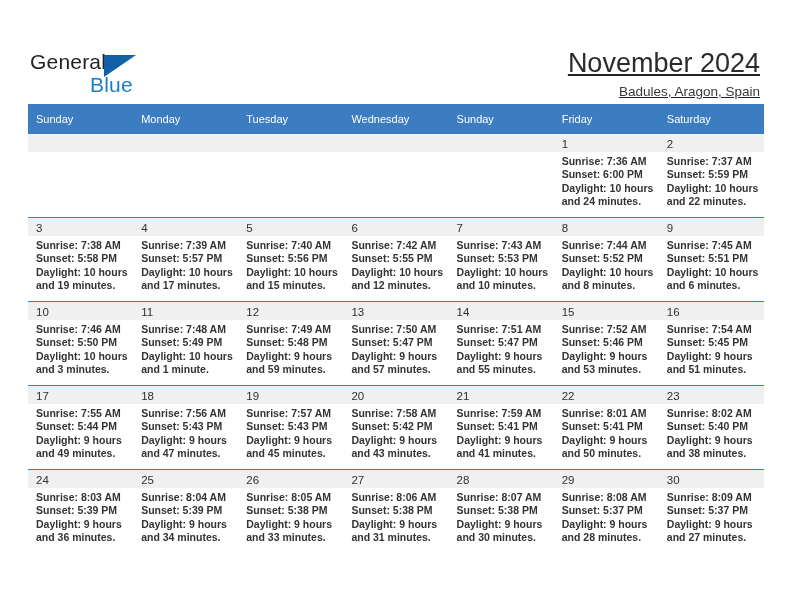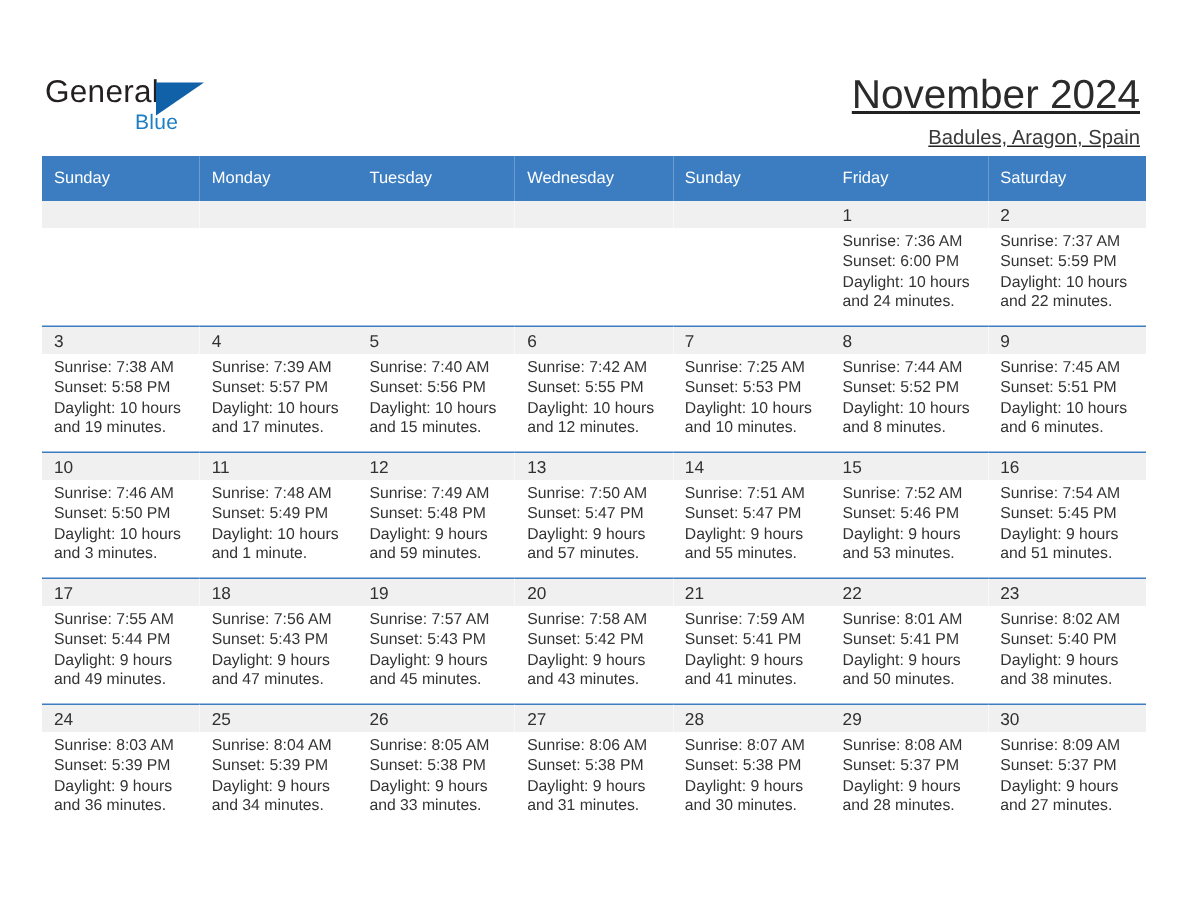--- a/index.html
+++ b/index.html
@@ -51,21 +51,21 @@
     top: 5px;
     width: 0;
     height: 0;
     border-left: 32px solid #1061a8;
     border-bottom: 22px solid transparent;
   }
   .logo-blue {
     position: absolute;
     left: 60px;
     top: 23px;
-    font-size: 14px;
+    font-size: 21px;
     color: #1b7fc4;
     letter-spacing: 0.2px;
   }
 
   .title-block {
     position: absolute;
     right: 32px;
     top: 30px;
     text-align: right;
     text-decoration: underline;
@@ -132,20 +132,21 @@
     line-height: 16px;
   }
   .daycell.empty .daynum-band {
     background: #f0f0f0;
   }
   .daylines {
     padding: 3px 0 0 8px;
     font-size: 10.5px;
     line-height: 13.4px;
     color: #333333;
+    font-weight: bold;
   }
   .daylines div {
     white-space: nowrap;
   }
 </style>
 </head>
 <body>
 
 <div class="page">
 
@@ -274,21 +275,21 @@
                   <div>Sunset: 5:55 PM</div>
                   <div>Daylight: 10 hours</div>
                   <div>and 12 minutes.</div>
                 </div>
               </div>
             </td>
             <td>
               <div class="daycell">
                 <div class="daynum-band">7</div>
                 <div class="daylines">
-                  <div>Sunrise: 7:25 AM</div>
+                  <div>Sunrise: 7:43 AM</div>
                   <div>Sunset: 5:53 PM</div>
                   <div>Daylight: 10 hours</div>
                   <div>and 10 minutes.</div>
                 </div>
               </div>
             </td>
             <td>
               <div class="daycell">
                 <div class="daynum-band">8</div>
                 <div class="daylines">

